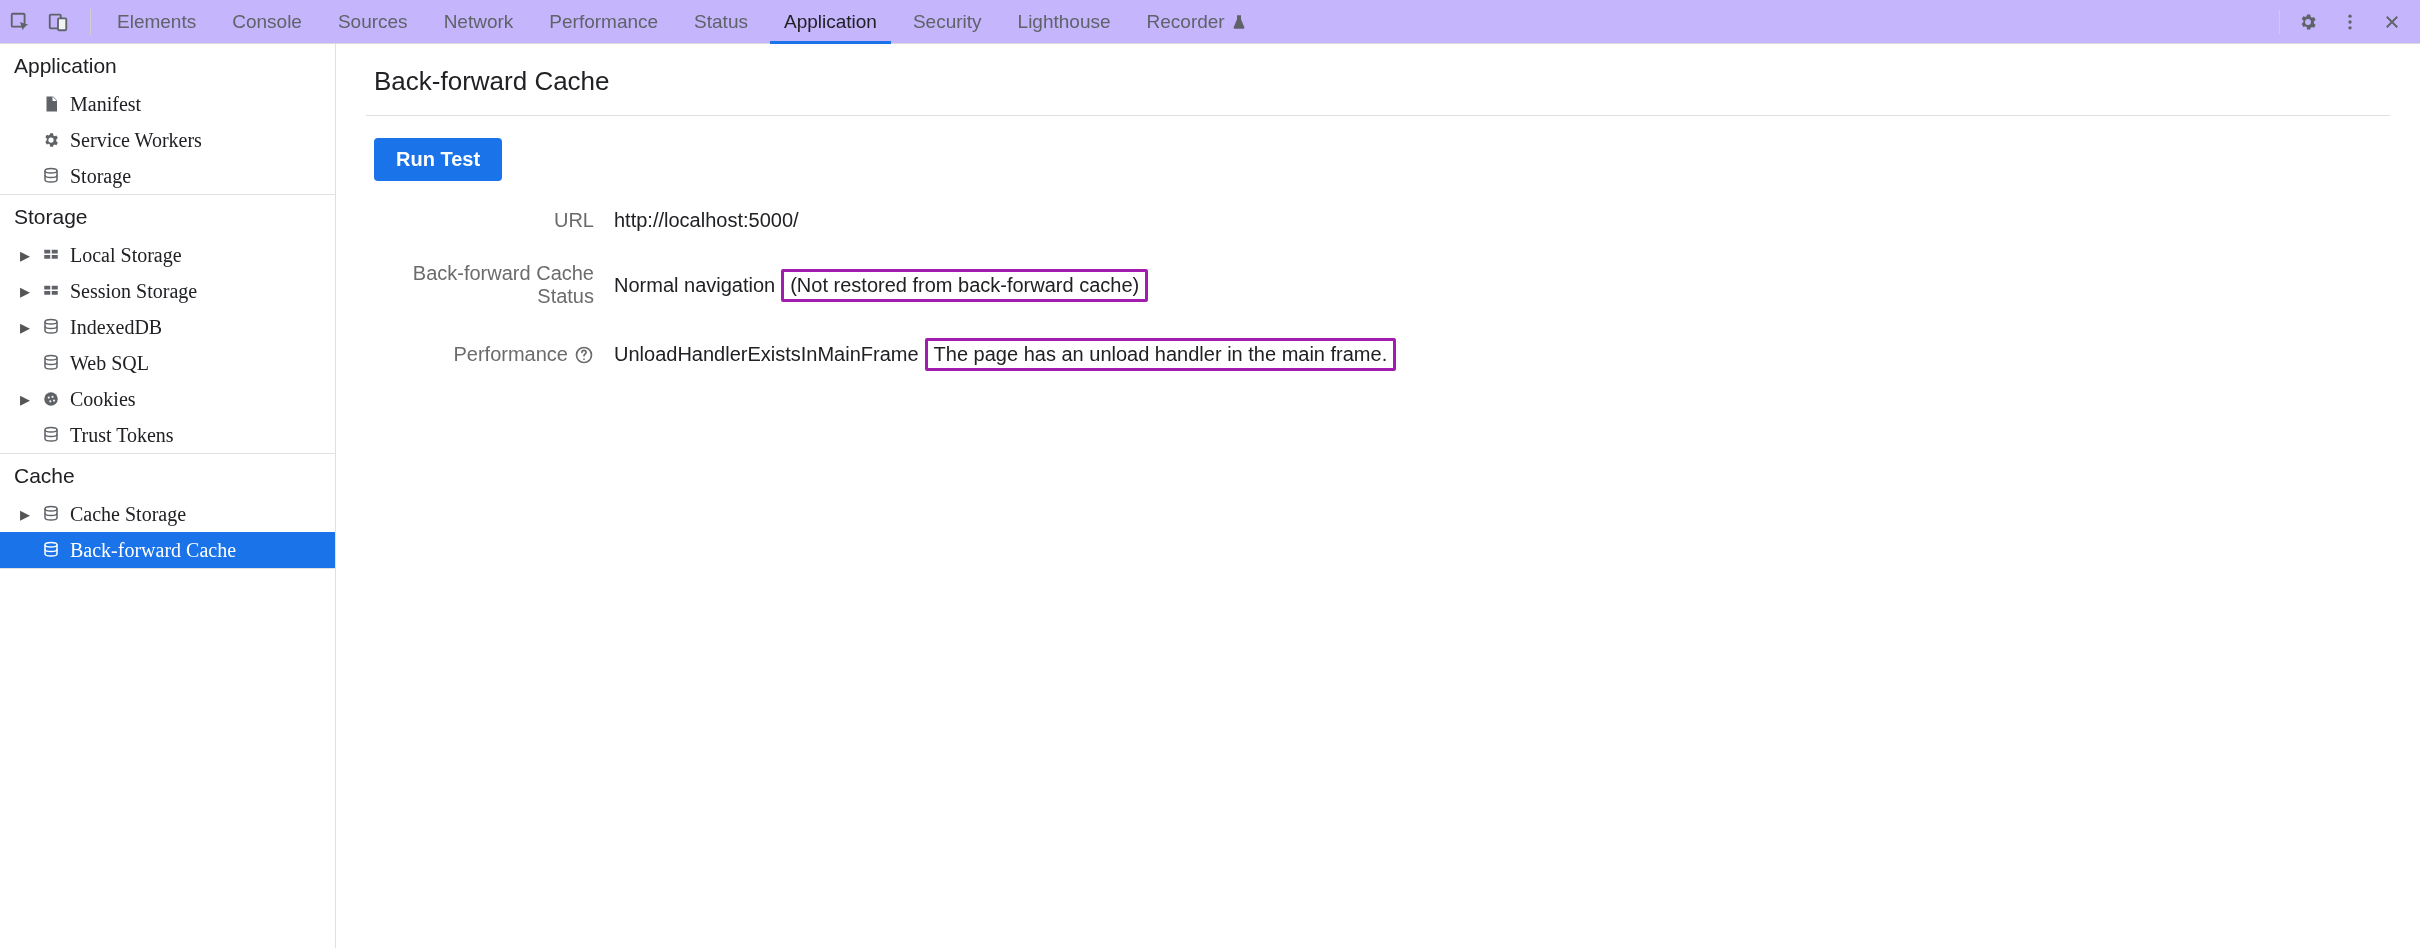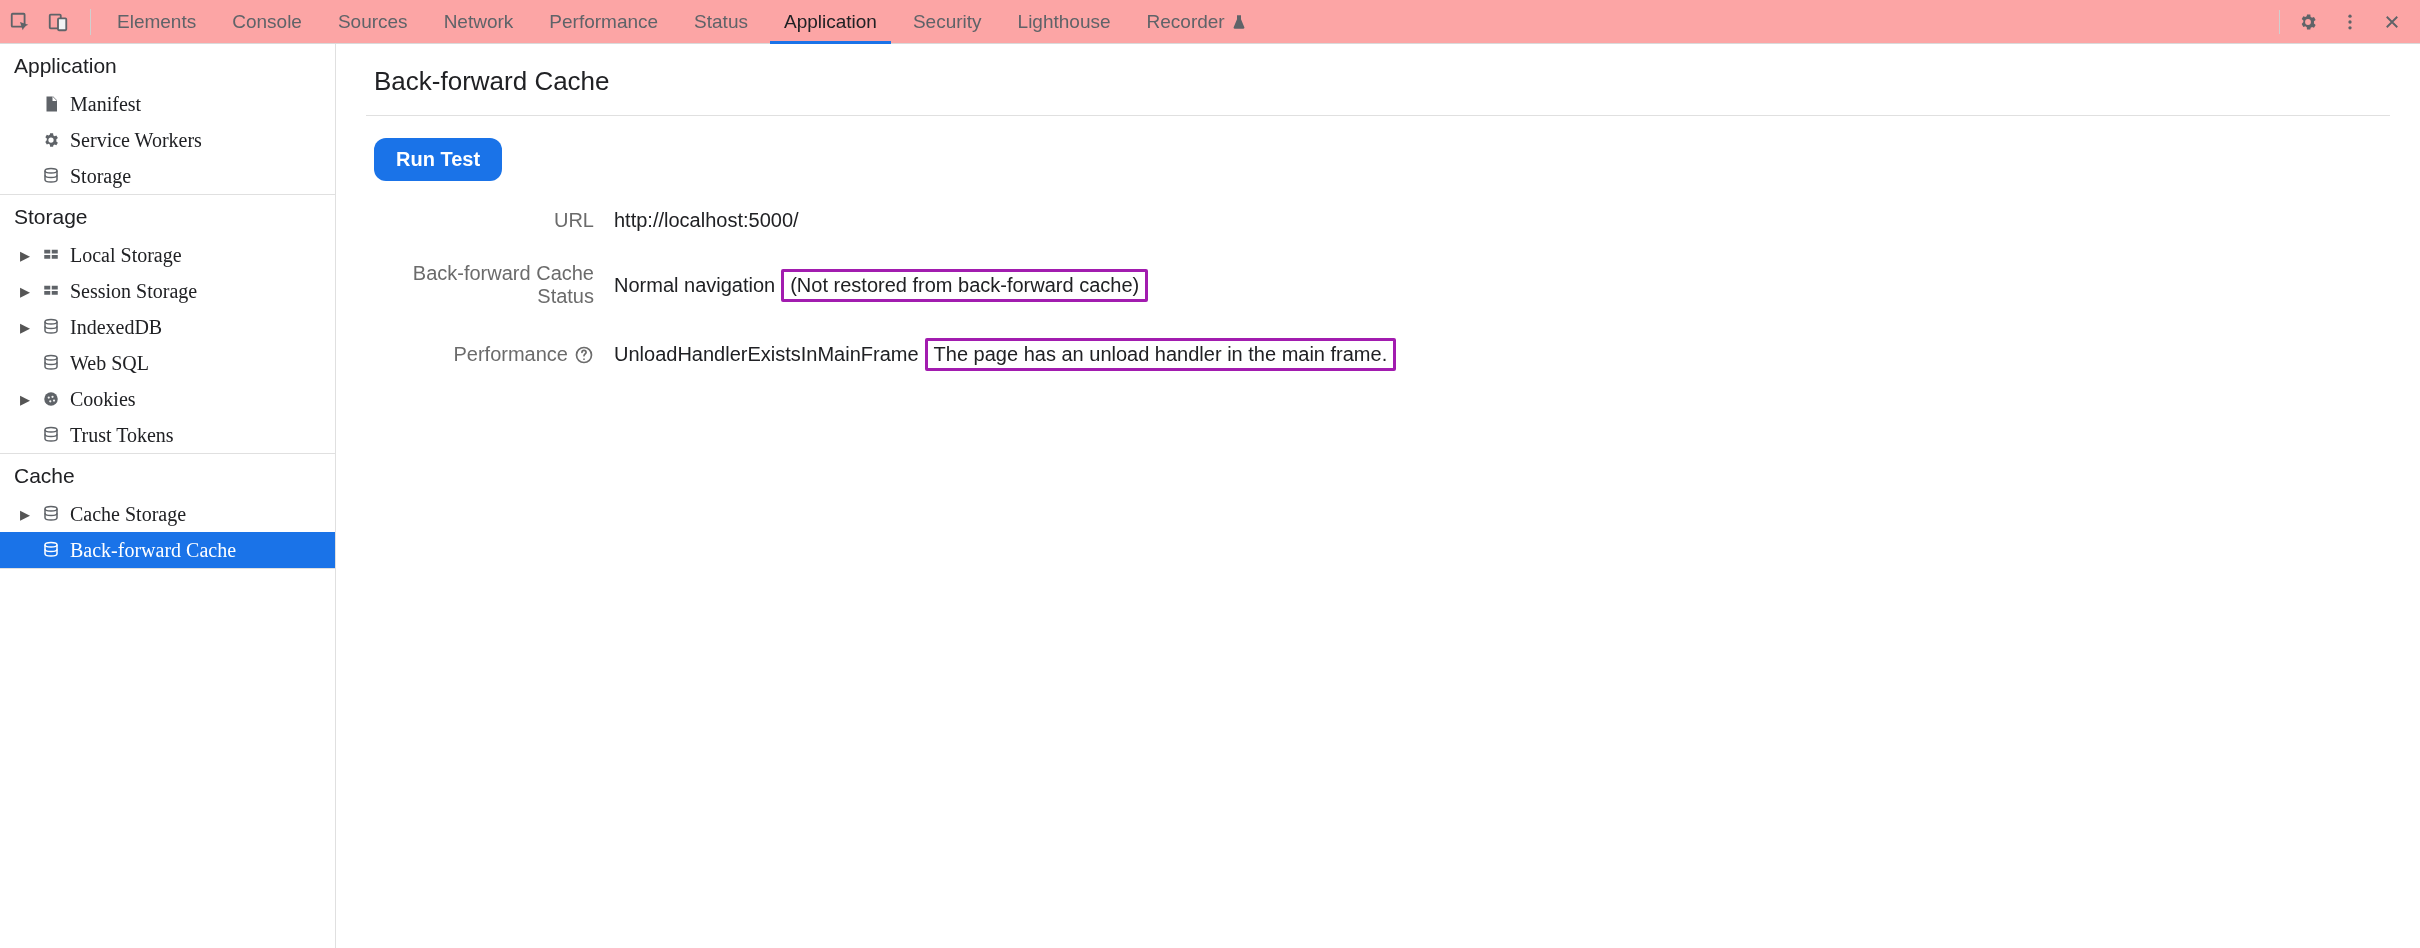--- a/index.html
+++ b/index.html
@@ -7,21 +7,21 @@
       font-family: "Helvetica Neue", Arial, sans-serif;
       font-size: 18px;
       color: #202124;
       background: #fff;
       height: 100%;
     }
     .toolbar {
       display: flex;
       align-items: center;
       height: 44px;
-      background: #fca5a5;
+      background: #c4b5fd;
       border-bottom: 1px solid #dadada;
       padding: 0 8px;
       font-size: 19px;
     }
     .tb-left {
       display: flex;
       align-items: center;
       gap: 14px;
       color: #5f6368;
     }
@@ -54,21 +54,21 @@
     .tree-item .arrow { width: 14px; color:#555; display:inline-flex; justify-content:center;}
     .tree-item .icon { width: 22px; display:inline-flex; justify-content:center; color:#5f6368;}
     .tree-item.no-arrow { padding-left: 40px; }
     .tree-item.selected { background:#1a73e8; color:#fff; }
     .tree-item.selected .icon { color:#fff; }
     .content { flex:1; padding: 0 0 0 0; overflow:auto; }
     .content-inner { padding: 18px 30px; }
     .page-title { font-size: 26px; font-weight: 400; margin: 4px 0 18px 8px; }
     .hr { height:1px; background:#e0e0e0; margin-bottom: 22px; }
     .run-btn {
-      background:#1a73e8; color:#fff; border:none; border-radius:12px;
+      background:#1a73e8; color:#fff; border:none; border-radius:4px;
       padding: 10px 22px; font-size:20px; font-weight:600; margin-left:8px;
     }
     .kv-table { margin-top: 28px; margin-left: 8px; font-size:20px; }
     .kv-row { display:flex; margin-bottom: 30px; }
     .kv-label { width: 240px; text-align:right; color:#6b6b6b; padding-right:20px; display:flex; justify-content:flex-end; align-items:center; gap:6px;}
     .kv-value { color:#202124; display:flex; align-items:center; flex-wrap:wrap; gap:6px;}
     .highlight-box {
       border: 3px solid #a21caf; padding: 2px 6px; border-radius:2px;
     }
     svg { display:block; }

